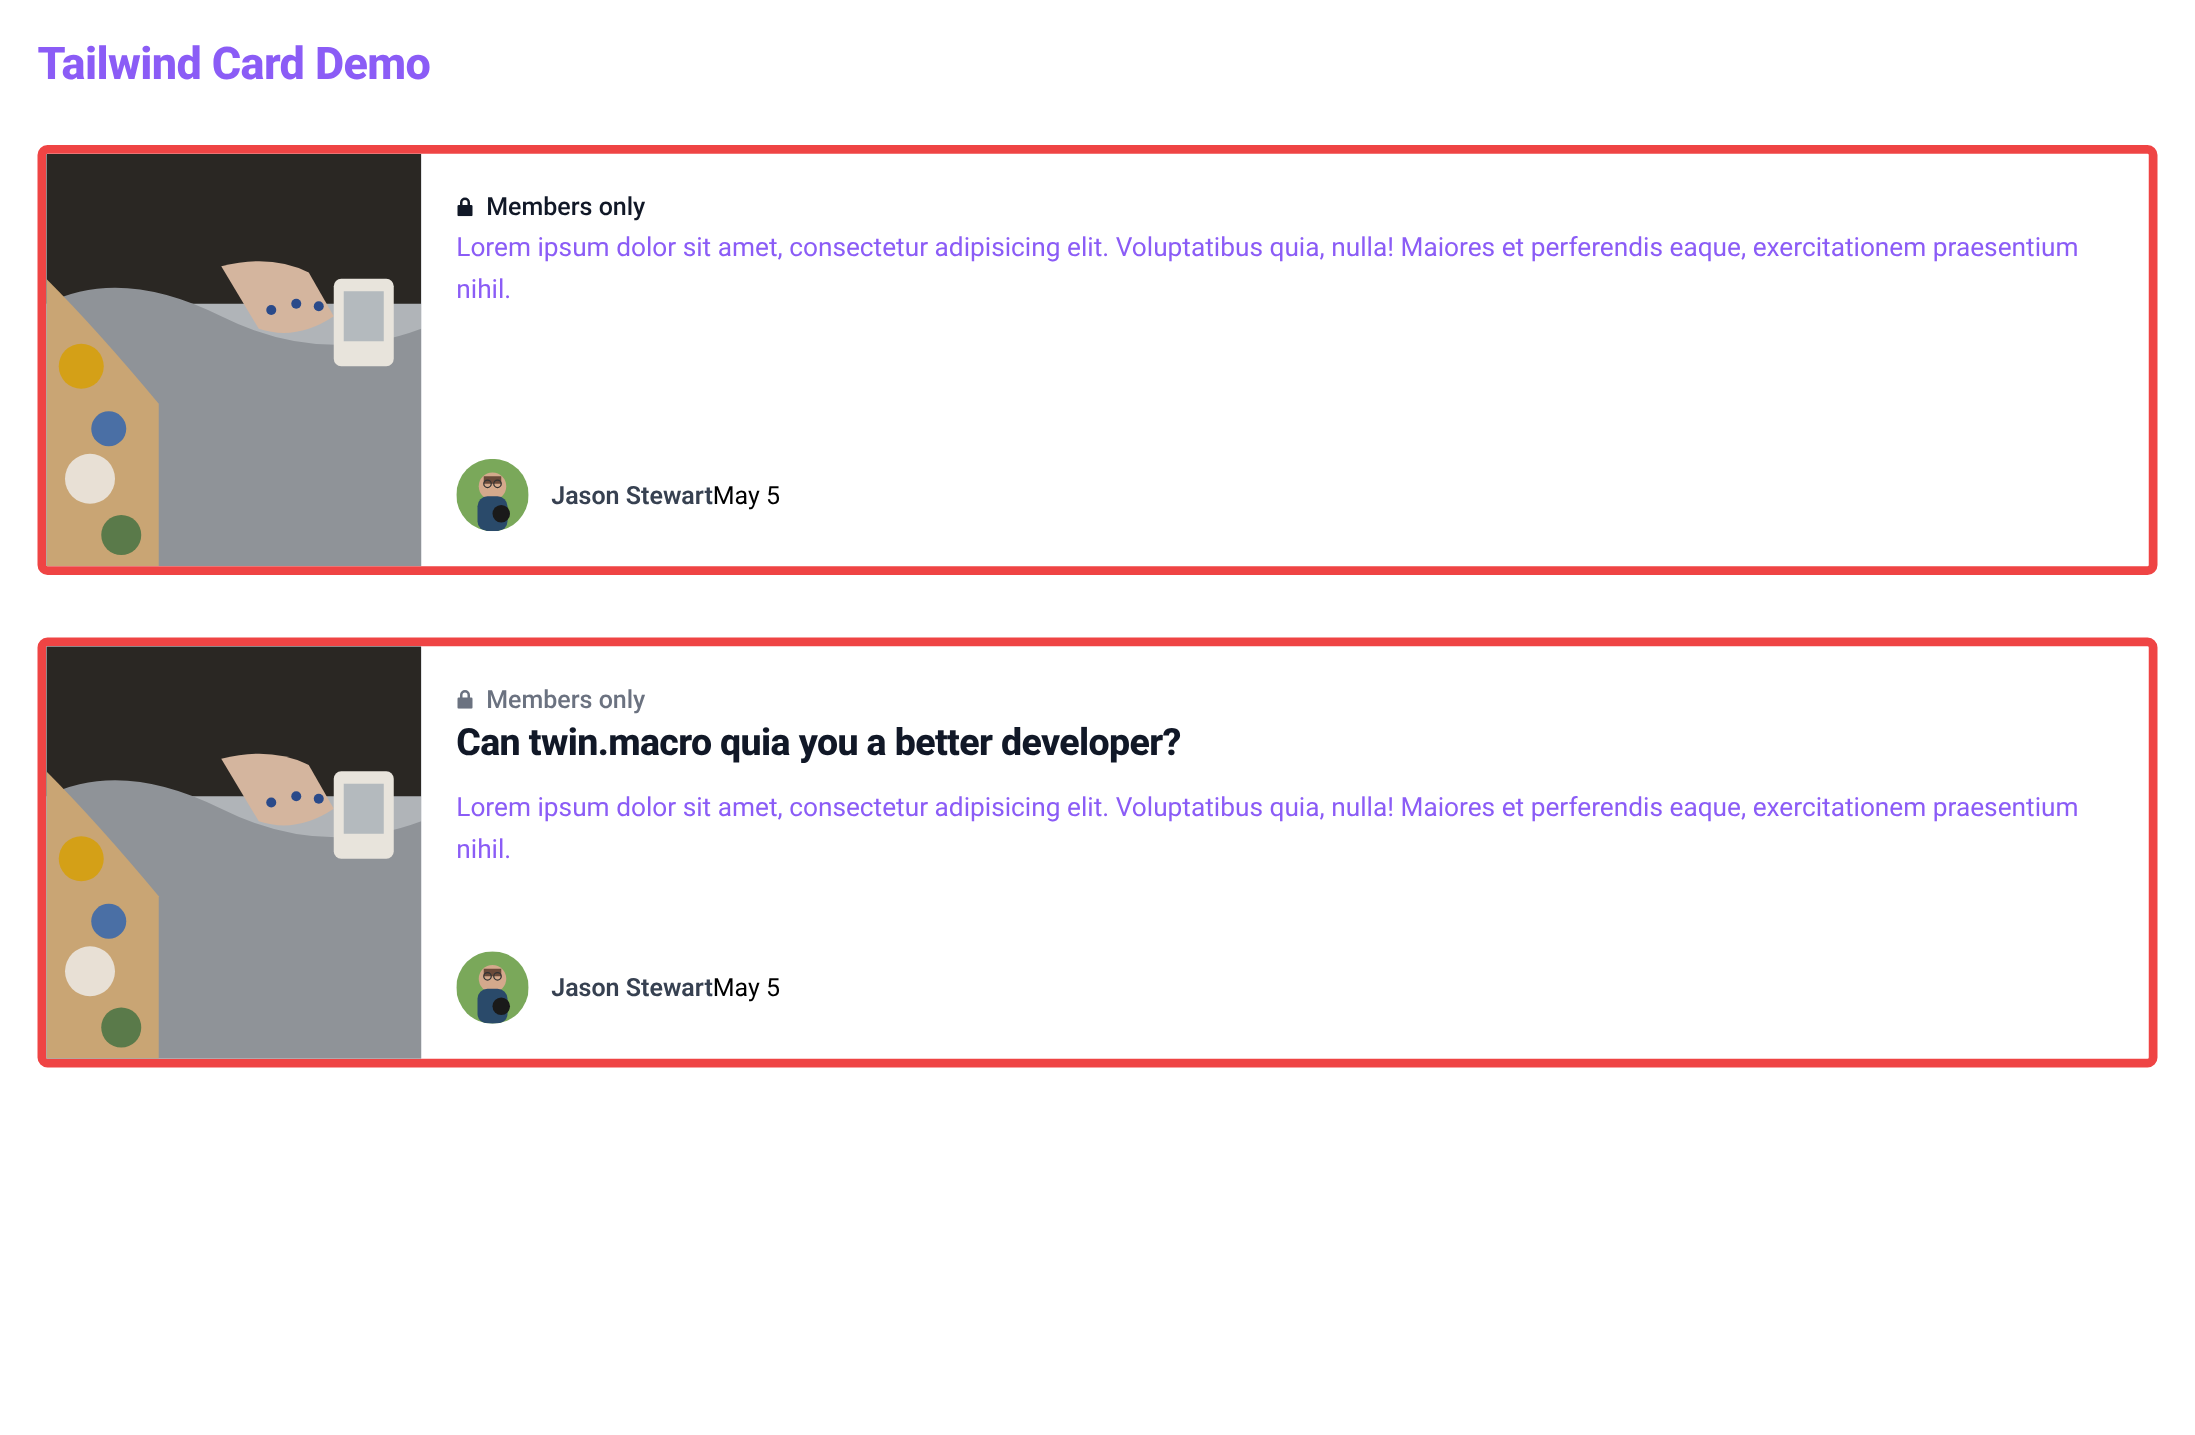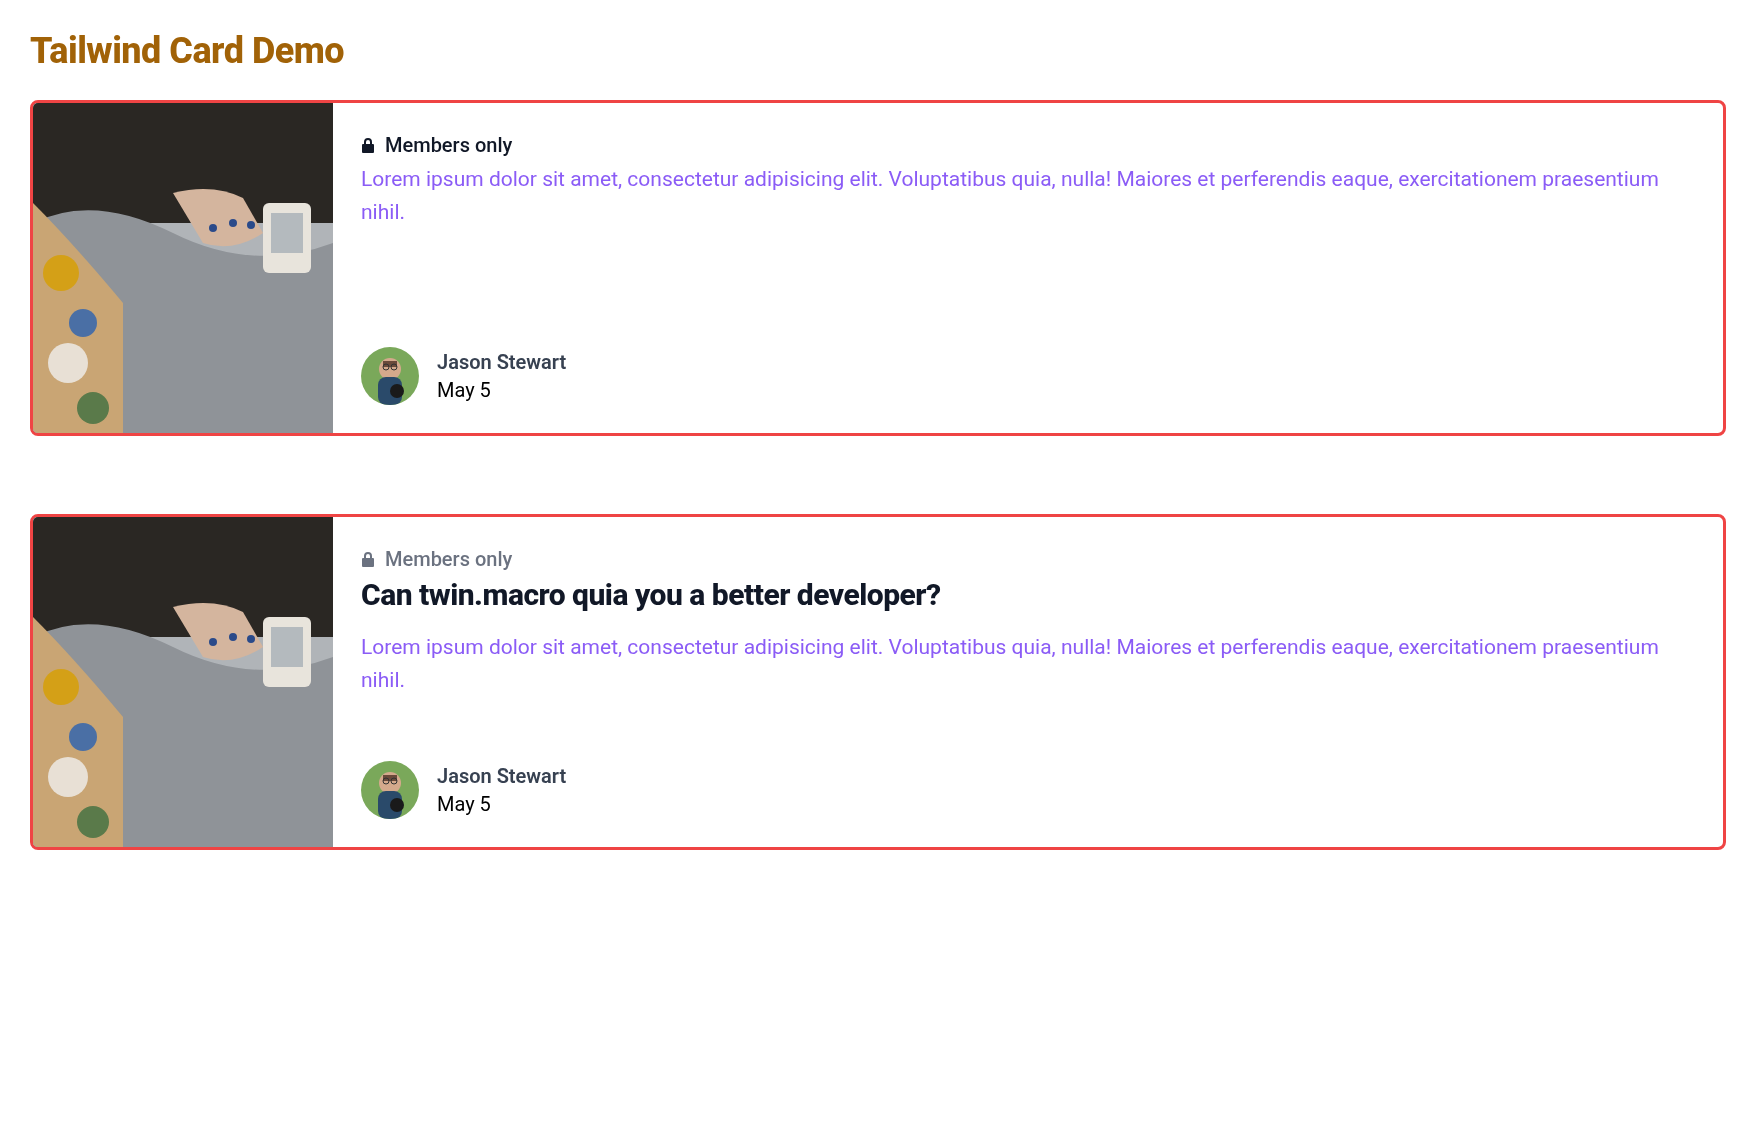--- a/index.html
+++ b/index.html
@@ -8,30 +8,30 @@
       box-sizing: border-box;
     }
     body {
       font-family: -apple-system, BlinkMacSystemFont, "Segoe UI", Roboto, "Helvetica Neue", Arial, sans-serif;
       background: #ffffff;
       padding: 30px;
     }
     .page-title {
       font-size: 36px;
       font-weight: 800;
-      color: #a16207;
-      margin-bottom: 28px;
+      color: #8b5cf6;
+      margin-bottom: 44px;
       letter-spacing: -0.5px;
     }
     .card {
       display: flex;
-      border: 3px solid #ef4444;
+      border: 7px solid #ef4444;
       border-radius: 8px;
       overflow: hidden;
-      margin-bottom: 78px;
+      margin-bottom: 50px;
       background: #fff;
     }
     .card-image {
       width: 300px;
       flex-shrink: 0;
       background: #9ca3af;
       position: relative;
       overflow: hidden;
     }
     .card-image svg {
@@ -94,21 +94,21 @@
       overflow: hidden;
       flex-shrink: 0;
     }
     .avatar svg {
       width: 100%;
       height: 100%;
       display: block;
     }
     .author-meta {
       display: flex;
-      flex-direction: column;
+      text-align: center;
     }
     .author-name {
       font-size: 20px;
       font-weight: 600;
       color: #374151;
       line-height: 1.4;
     }
     .author-date {
       font-size: 20px;
       color: #000000;

